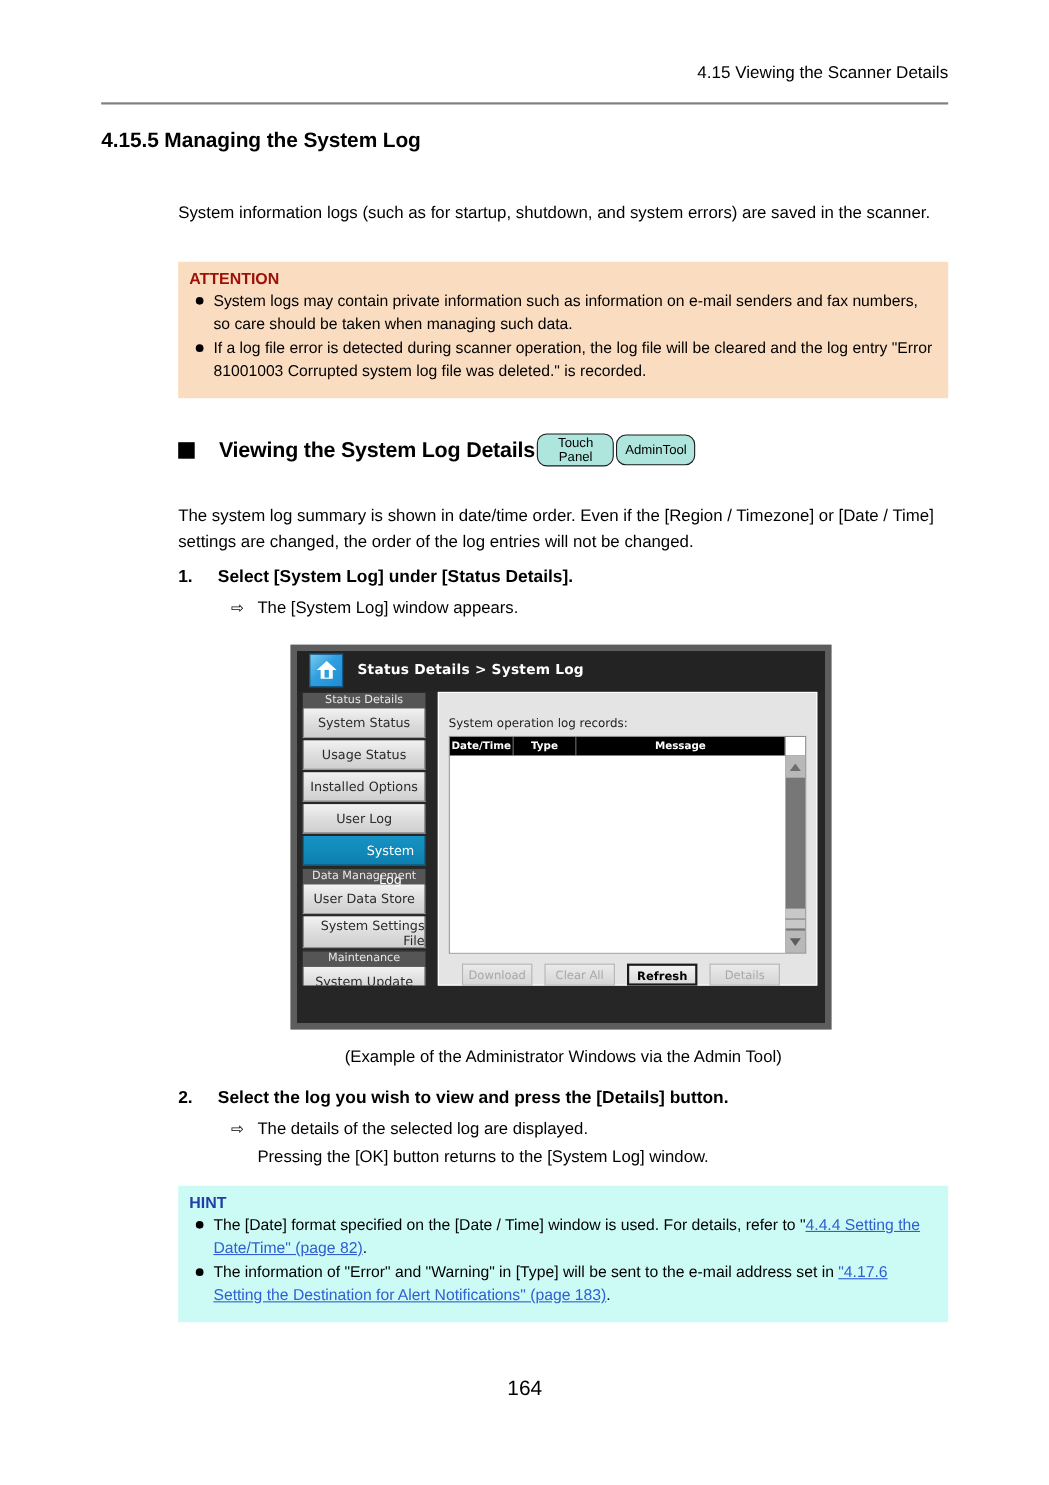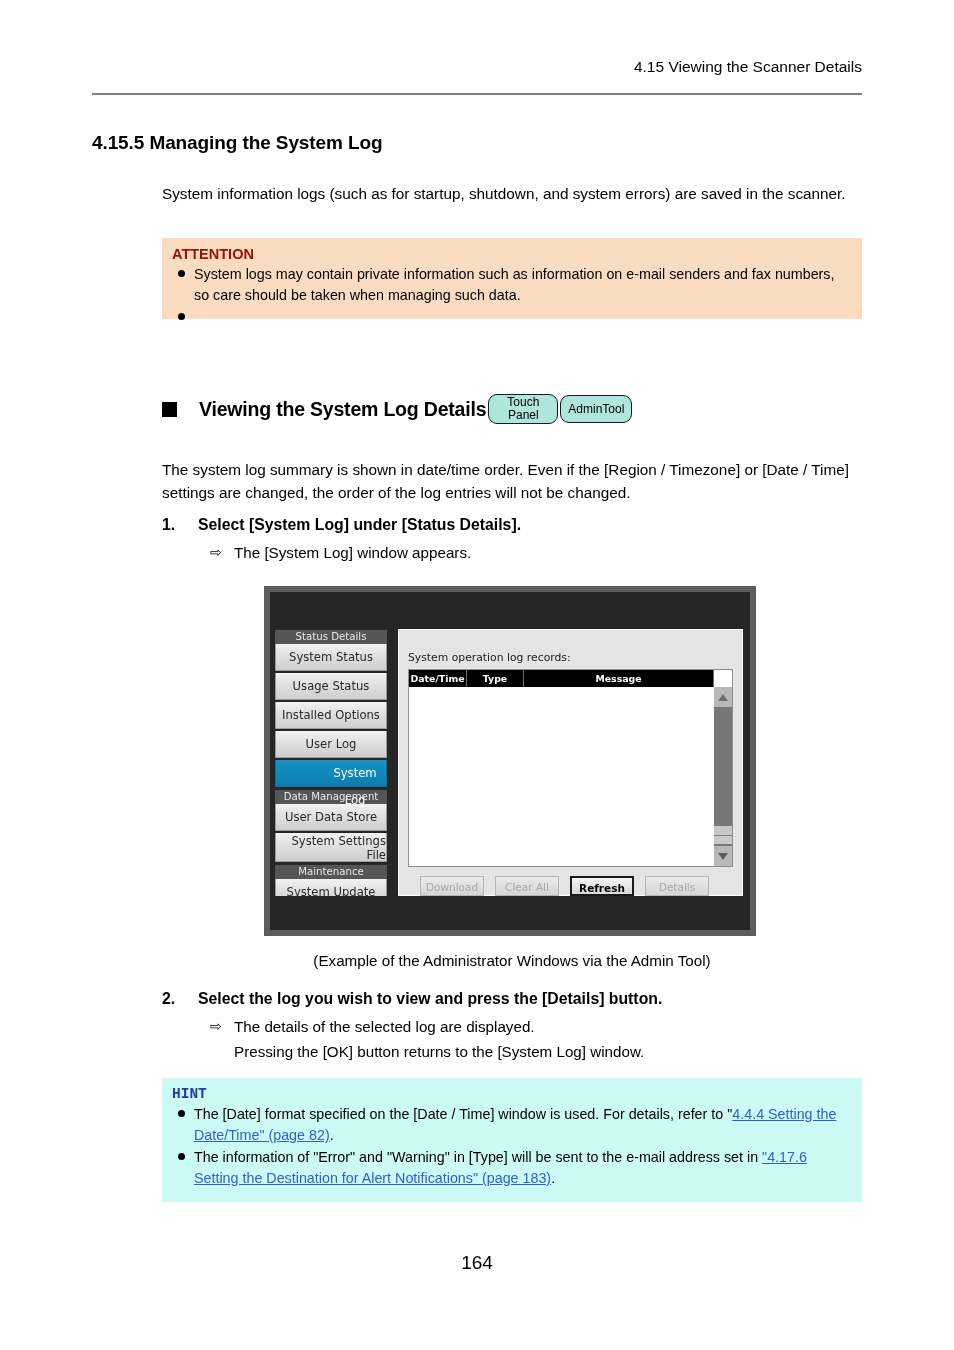--- a/index.html
+++ b/index.html
@@ -32,21 +32,21 @@
     top: 93px;
     width: 770px;
     height: 2px;
     background: #808080;
   }
 
   
   .section-title {
     position: absolute;
     left: 92px;
-    top: 132px;
+    top: 118px;
     font-size: 19px;
     font-weight: bold;
     letter-spacing: -0.1px;
   }
 
   
   .intro {
     position: absolute;
     left: 162px;
     top: 182px;
@@ -407,21 +407,20 @@
     width: 700px;
     background: #ccfaf5;
     padding: 8px 10px 12px 10px;
     box-sizing: border-box;
   }
   .hint-label {
     color: #1f3fa8;
     font-size: 14.5px;
     font-weight: bold;
     margin-bottom: 2px;
-    font-family: Liberation Mono, monospace;
   }
   .lnk { color: #2f5fd0; }
 
   
   .page-number {
     position: absolute;
     left: 0;
     top: 1252px;
     width: 954px;
     text-align: center;
@@ -440,20 +439,21 @@
 
 <div class="attention-box">
   <div class="attention-label">ATTENTION</div>
   <ul class="bullet-list">
     <li>
       <span class="dot"></span>
       <span>System logs may contain private information such as information on e-mail senders and fax numbers, so care should be taken when managing such data.</span>
     </li>
     <li>
       <span class="dot"></span>
+      <span>If a log file error is detected during scanner operation, the log file will be cleared and the log entry "Error 81001003 Corrupted system log file was deleted." is recorded.</span>
     </li>
   </ul>
 </div>
 
 <div class="subsection-row">
   <span class="square-marker"></span>
   <span class="subsection-title">Viewing the System Log Details</span>
   <span class="badge two-line">
     <span>Touch</span>
     <span>Panel</span>
@@ -470,20 +470,29 @@
   </div>
   <div class="step-sub">
     <span class="arrow-glyph">⇨</span>
     <span>The [System Log] window appears.</span>
   </div>
 </div>
 
 <div class="ui-shot">
   <div class="ui-inner">
 
+    <div class="ui-titlebar">
+      <div class="home-icon">
+        <svg width="20" height="20" viewBox="0 0 20 20" aria-hidden="true">
+          <polygon points="10,2 19,10 15.5,10 15.5,18 4.5,18 4.5,10 1,10" fill="#ffffff"></polygon>
+          <rect x="8" y="10" width="4" height="7" fill="#2f9fe0"></rect>
+        </svg>
+      </div>
+      <div class="ui-breadcrumb">Status Details &gt; System Log</div>
+    </div>
 
     <div class="ui-nav">
       <div class="nav-group">Status Details</div>
       <div class="nav-item">System Status</div>
       <div class="nav-item">Usage Status</div>
       <div class="nav-item">Installed Options</div>
       <div class="nav-item">User Log</div>
       <div class="nav-item selected">System Log</div>
       <div class="nav-group">Data Management</div>
       <div class="nav-item">User Data Store</div>

